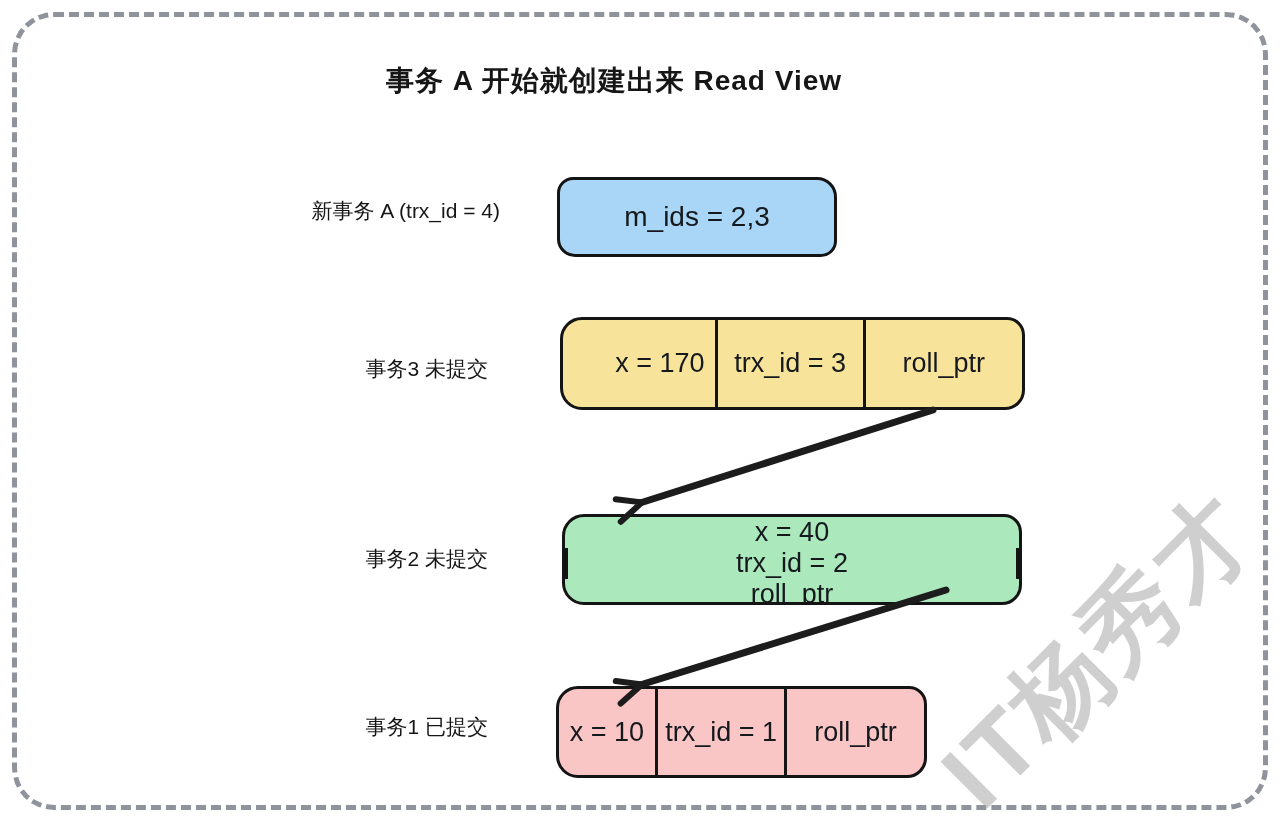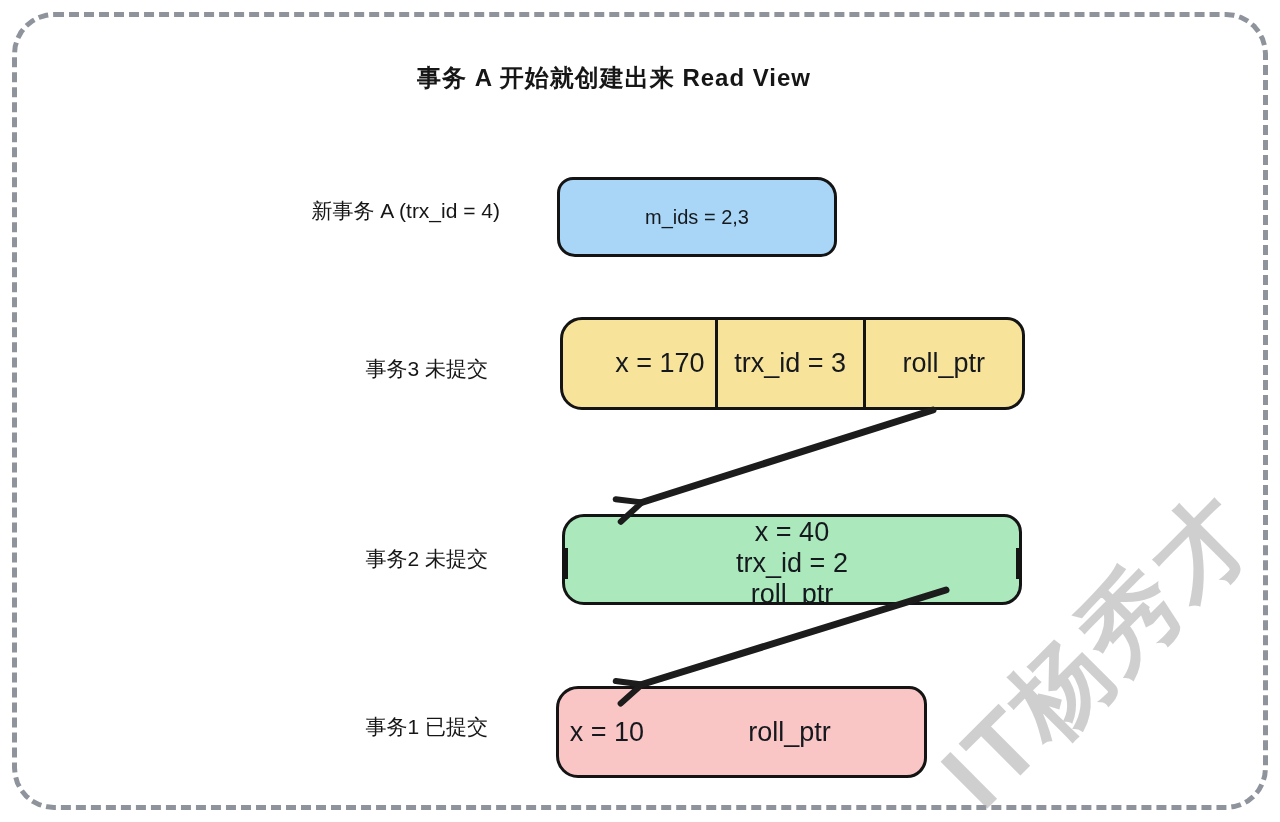--- a/index.html
+++ b/index.html
@@ -24,21 +24,21 @@
     border: 5px dashed #8e939c;
     border-radius: 42px;
     pointer-events: none;
   }
   .title {
     position: absolute;
     left: 0;
     right: 52px;
     top: 62px;
     text-align: center;
-    font-size: 24px;
+    font-size: 28px;
     font-weight: 600;
     letter-spacing: 1px;
     color: #161616;
     white-space: nowrap;
   }
   .row-label {
     position: absolute;
     font-size: 21px;
     font-weight: 500;
     color: #161616;
@@ -54,21 +54,21 @@
     position: absolute;
     left: 557px;
     top: 177px;
     width: 280px;
     height: 80px;
     border: 3px solid #141414;
     border-radius: 16px 20px 16px 18px;
     display: flex;
     align-items: center;
     justify-content: center;
-    font-size: 20px;
+    font-size: 28px;
     color: #15191e;
     box-sizing: border-box;
   }
   .version-box {
     position: absolute;
     border: 3px solid #141414;
     border-radius: 22px 18px 20px 22px;
     display: flex;
     box-sizing: border-box;
     overflow: hidden;
@@ -134,20 +134,21 @@
   <div class="row-label label-t2">事务2 未提交</div>
   <div class="version-box box-t2" style="background-color: rgb(171, 233, 189); flex-direction: column;">
     <div class="cell c0">x = 40</div>
     <div class="cell c1">trx_id = 2</div>
     <div class="cell c2">roll_ptr</div>
   </div>
 
   <div class="row-label label-t1">事务1 已提交</div>
   <div class="version-box box-t1" style="background-color: rgb(249, 197, 197);">
     <div class="cell c0">x = 10</div>
+    <div class="cell c1">trx_id = 1</div>
     <div class="cell c2">roll_ptr</div>
   </div>
 
   <svg class="arrows" viewBox="0 0 1280 822" xmlns="http://www.w3.org/2000/svg">
     <defs>
       <marker id="arrowhead" markerUnits="userSpaceOnUse" markerWidth="40" markerHeight="40" refX="2" refY="0" orient="auto" viewBox="-2 -14 40 28">
         <path d="M 26 -12 L 0 0 L 24 11" fill="none" stroke="#1c1c1c" stroke-width="6" stroke-linecap="round" stroke-linejoin="round"></path>
       </marker>
     </defs>
     <line x1="933" y1="410" x2="640" y2="503" stroke="#1c1c1c" stroke-width="7" stroke-linecap="round" marker-end="url(#arrowhead)"></line>

